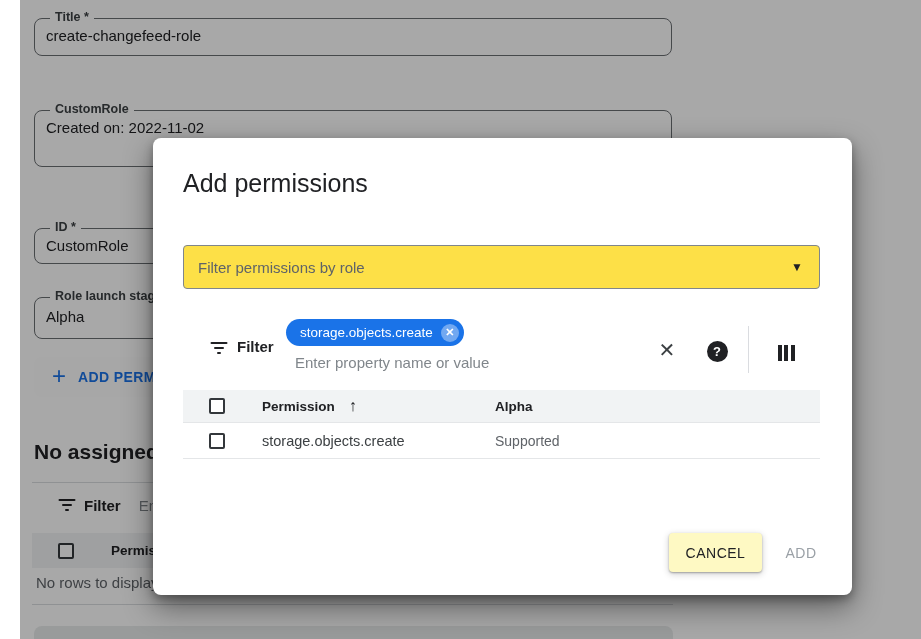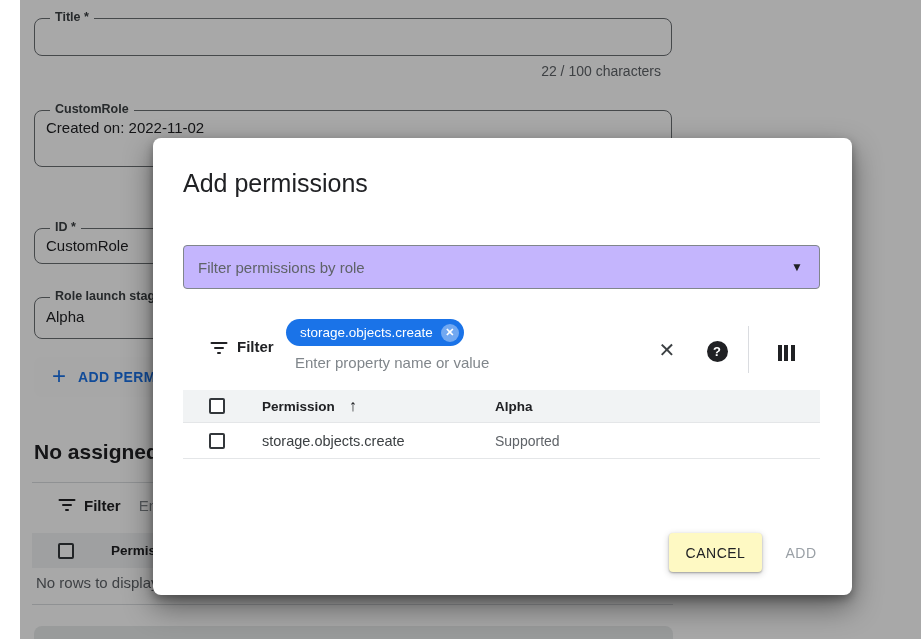--- a/index.html
+++ b/index.html
@@ -66,21 +66,21 @@
 
   
   .dialog { position:absolute; left:133px; top:138px; width:699px; height:457px;
     background:#fff; border-radius:8px; z-index:20;
     box-shadow:0 12px 30px rgba(0,0,0,.45), 0 4px 10px rgba(0,0,0,.3); }
   .dialog-title { position:absolute; left:30px; top:31px; font-size:25px; font-weight:400;
     color:#202124; }
 
   .role-select { position:absolute; left:30px; top:107px; width:637px; height:44px;
     border:1px solid #80868b; border-radius:4px; display:flex; align-items:center;
-    padding:0 16px 0 14px; cursor:pointer; background:#c4b5fd; }
+    padding:0 16px 0 14px; cursor:pointer; background:#fde047; }
   .role-select-text { flex:1; font-size:15px; color:#5f6368; }
   .caret { font-size:12px; color:#202124; }
 
   .dlg-funnel { position:absolute; left:57px; top:204px; }
   .dlg-filter-label { position:absolute; left:84px; top:200px; font-size:15px; font-weight:700;
     color:#202124; }
   .chip { position:absolute; left:133px; top:181px; height:27px; border-radius:14px;
     background:#1a73e8; display:flex; align-items:center; padding:0 5px 0 14px; cursor:pointer; }
   .chip-label { color:#fff; font-size:13.5px; white-space:nowrap; }
   .chip-x { width:18px; height:18px; margin-left:8px; border-radius:50%;
@@ -120,22 +120,22 @@
 </style>
 </head>
 <body>
 
 <div class="stage">
 
   <div class="page">
 
     <div class="mfield f-title">
       <span class="mlabel">Title *</span>
-    </div>
-    <div class="char-counter">22 / 100 characters</div>
+      <div class="mvalue">create-changefeed-role</div>
+    </div>
 
     <div class="mfield f-desc">
       <span class="mlabel">CustomRole</span>
       <div class="mvalue">Created on: 2022-11-02</div>
     </div>
 
     <div class="mfield f-id">
       <span class="mlabel">ID *</span>
       <div class="mvalue">CustomRole</div>
     </div>

